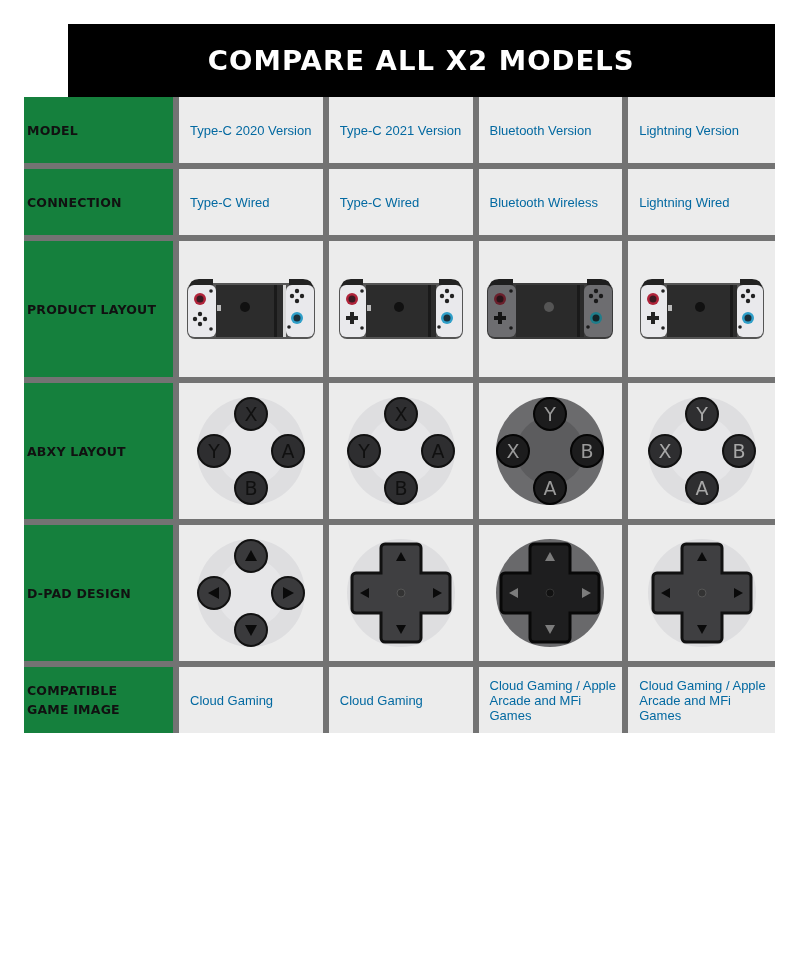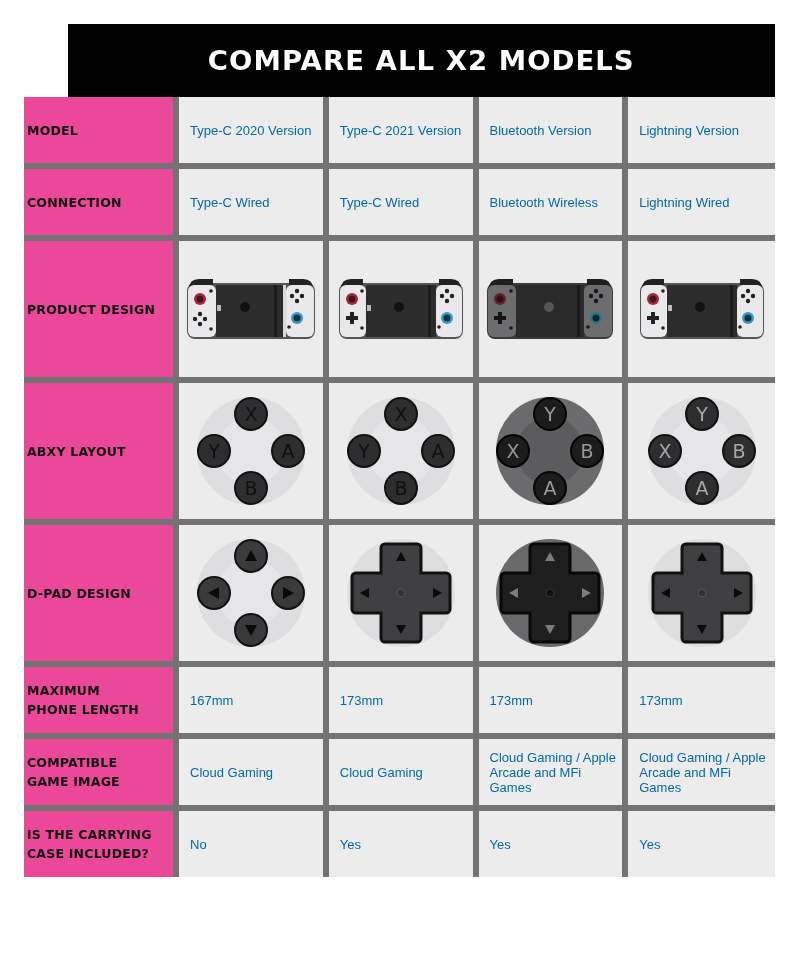--- a/index.html
+++ b/index.html
@@ -4,21 +4,21 @@
 <style>
   html, body { margin: 0; padding: 0; background: #ffffff; }
   body { width: 800px; height: 959px; position: relative; overflow: hidden;
          font-family: "Liberation Sans", "DejaVu Sans", sans-serif; }
   .wrap { position: absolute; left: 24px; top: 24px; width: 751px; }
   .title-band { height: 73px; background: #000; display: flex; align-items: center; justify-content: center; margin-left: 44px; }
   .title-band h1 { margin: 0; color: #fff; font-family: "DejaVu Sans", sans-serif; font-weight: bold;
                    font-size: 27px; letter-spacing: 1px; transform: scaleX(1.02); }
   table { border-collapse: collapse; width: 751px; table-layout: fixed; }
   td { border: 6px solid #737373; padding: 0; vertical-align: middle; }
-  td.label { background: #ec4899; width: 146px; padding-left: 3px;
+  td.label { background: #15803d; width: 146px; padding-left: 3px;
              font-family: "DejaVu Sans", sans-serif; font-weight: bold; font-size: 12.5px;
              color: #111; line-height: 19px; letter-spacing: 0.2px; }
   td.val { background: #ececec; padding-left: 11px; font-size: 13px; color: #0369a1; line-height: 15px; }
   td.img { background: #ececec; text-align: center; }
   tr.r-short td { height: 66px; }
   tr.r-tall td { height: 136px; }
   tr.r-first td { border-top: none; }
   td:first-child { border-left: none; }
   td:last-child { border-right: none; }
   tr:last-child td { border-bottom: none; }
@@ -42,21 +42,21 @@
       <td class="val">Lightning Version</td>
     </tr>
     <tr class="r-short">
       <td class="label">CONNECTION</td>
       <td class="val">Type-C Wired</td>
       <td class="val">Type-C Wired</td>
       <td class="val">Bluetooth Wireless</td>
       <td class="val">Lightning Wired</td>
     </tr>
     <tr class="r-tall">
-      <td class="label">PRODUCT DESIGN</td>
+      <td class="label">PRODUCT LAYOUT</td>
 
       <td class="img">
         <svg width="132" height="64" viewBox="0 0 132 64">
           <rect x="2" y="6" width="128" height="56" rx="8" fill="#555"></rect>
           <path d="M4 12 Q4 2 14 2 L28 2 L28 8 L10 8 Z" fill="#222"></path>
           <path d="M128 12 Q128 2 118 2 L104 2 L104 8 L122 8 Z" fill="#222"></path>
           <rect x="3" y="8" width="28" height="52" rx="6" fill="#e9e9ec"></rect>
           <rect x="101" y="8" width="28" height="52" rx="6" fill="#e9e9ec"></rect>
           <rect x="31" y="8" width="70" height="52" fill="#2c2c2c"></rect>
           <rect x="89" y="8" width="3" height="52" fill="#1a1a1a"></rect>
@@ -287,35 +287,21 @@
           <g fill="#0a0a0a">
             <path d="M51 24 L61 24 L56 15 Z"></path>
                 <path d="M51 88 L61 88 L56 97 Z"></path>
             <path d="M24 51 L24 61 L15 56 Z"></path>
                 <path d="M88 51 L88 61 L97 56 Z"></path>
           </g>
         </svg>
       </td>
     </tr>
     <tr class="r-short">
-      <td class="label"><span>MAXIMUM</span><br><span>PHONE LENGTH</span></td>
-      <td class="val">167mm</td>
-      <td class="val">173mm</td>
-      <td class="val">173mm</td>
-      <td class="val">173mm</td>
-    </tr>
-    <tr class="r-short">
       <td class="label"><span>COMPATIBLE</span><br><span>GAME IMAGE</span></td>
       <td class="val">Cloud Gaming</td>
       <td class="val">Cloud Gaming</td>
       <td class="val">Cloud Gaming / Apple Arcade and MFi Games</td>
       <td class="val">Cloud Gaming / Apple Arcade and MFi Games</td>
     </tr>
-    <tr class="r-short">
-      <td class="label"><span>IS THE CARRYING</span><br><span>CASE INCLUDED?</span></td>
-      <td class="val">No</td>
-      <td class="val">Yes</td>
-      <td class="val">Yes</td>
-      <td class="val">Yes</td>
-    </tr>
   </tbody>
     </table>
 </div>
 
 </body></html>

